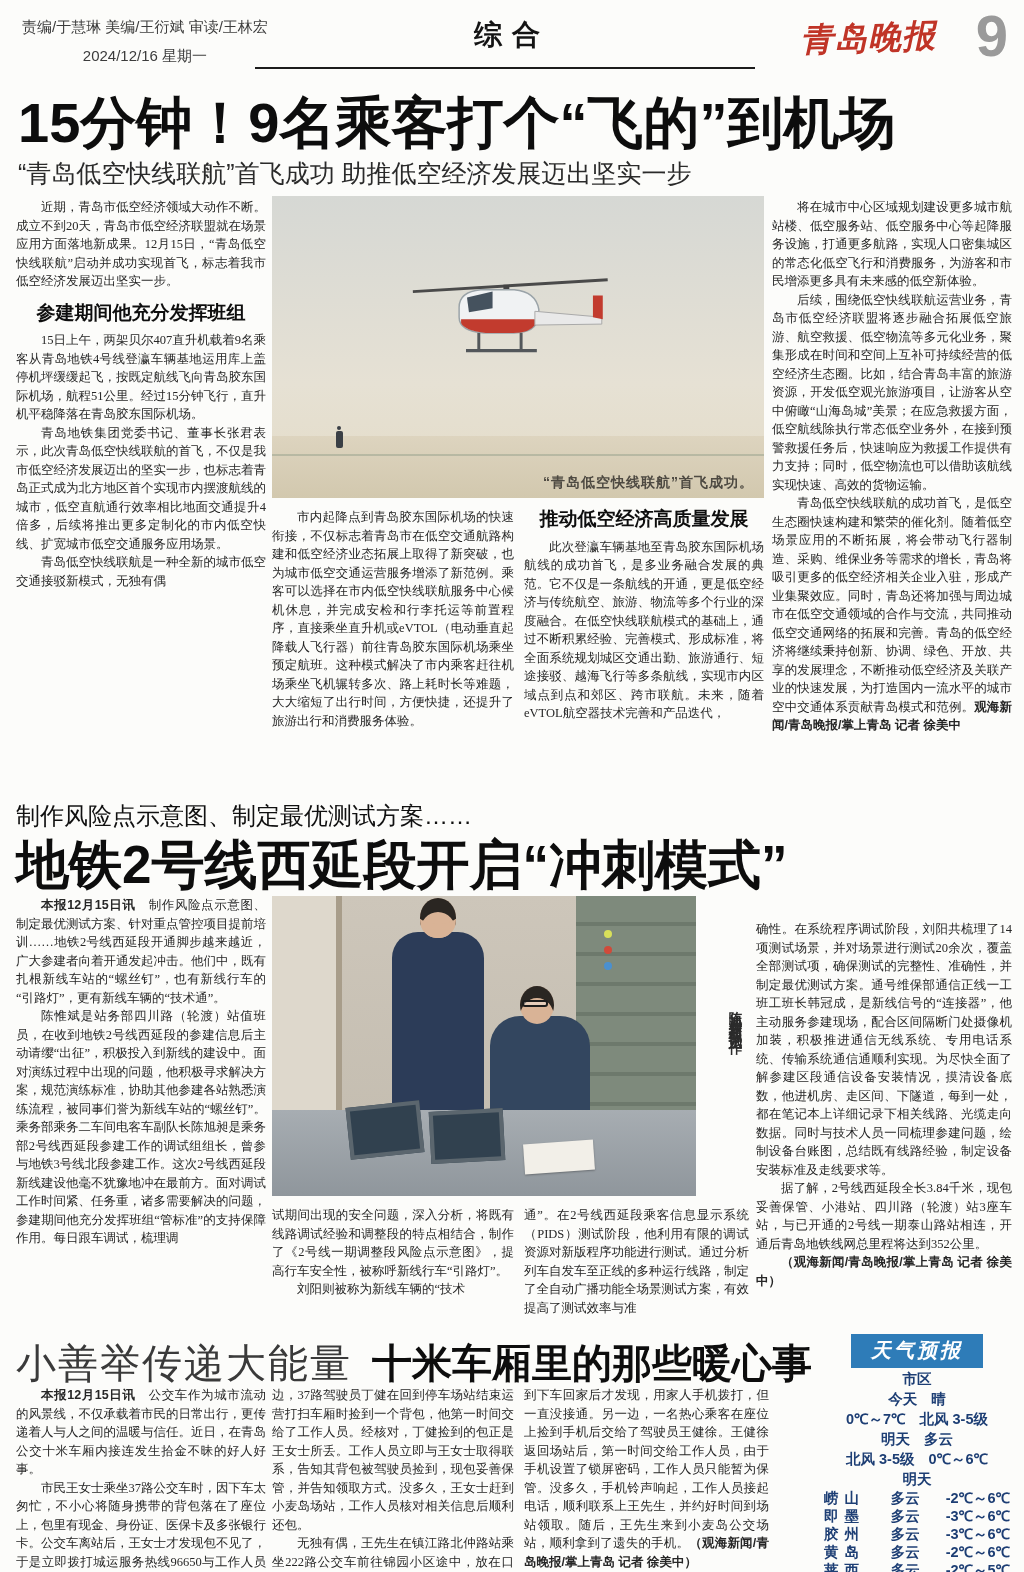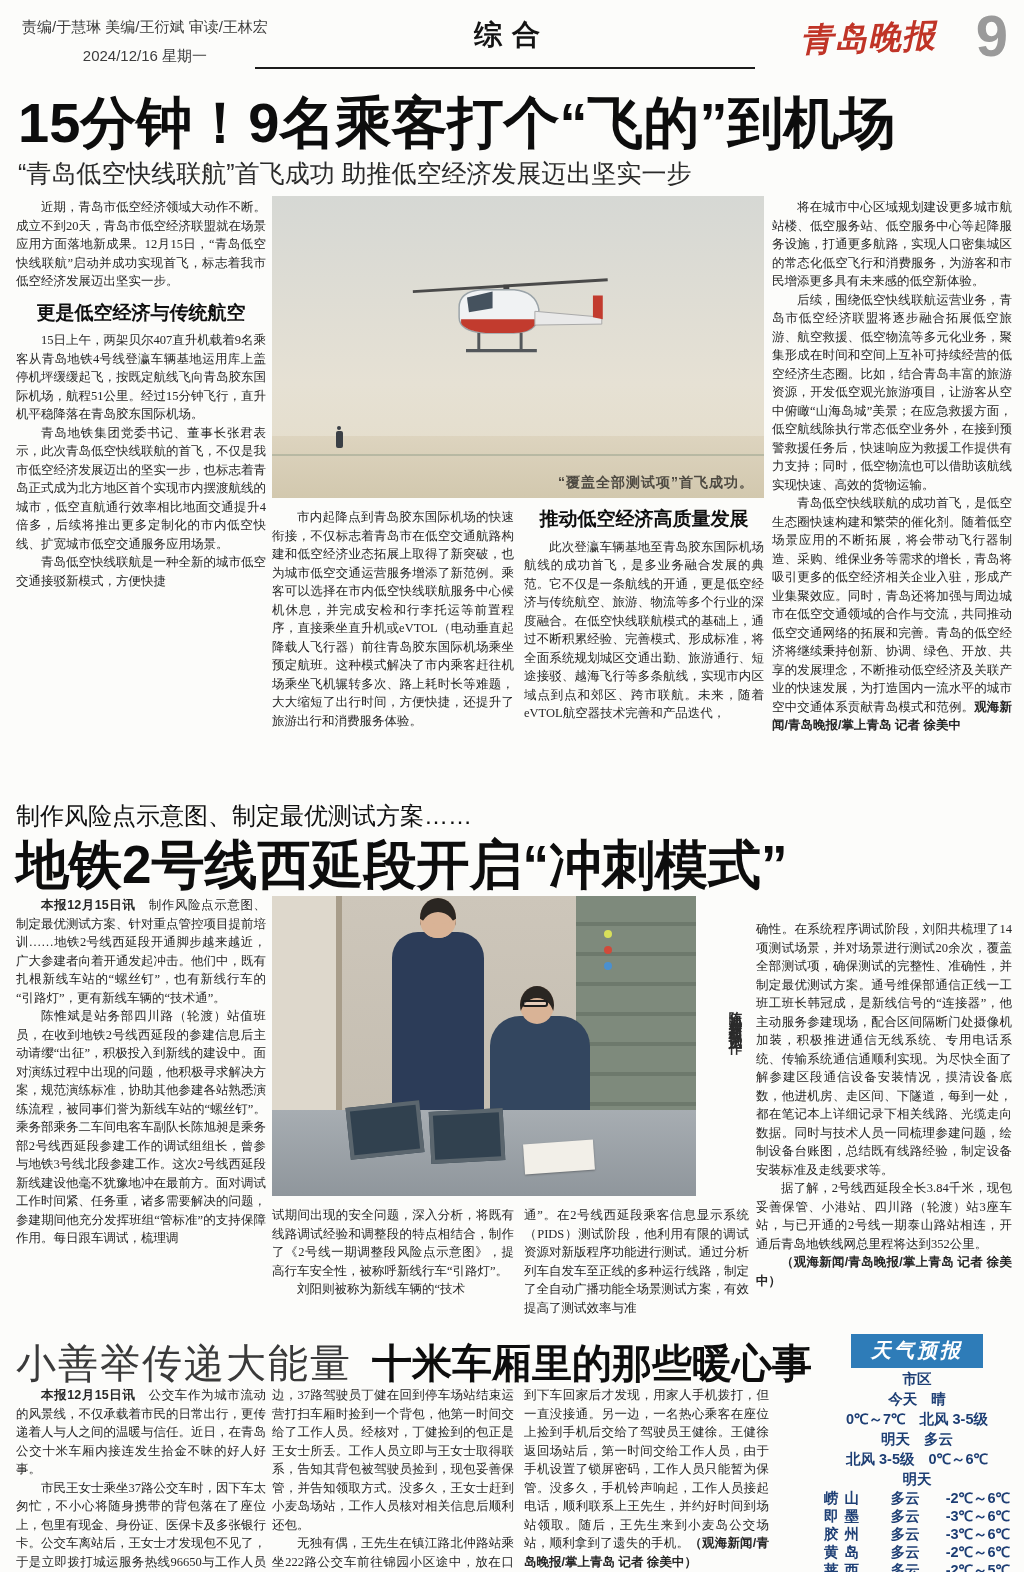--- a/index.html
+++ b/index.html
@@ -130,42 +130,42 @@
   <div class="hdr-section">综合</div>
   <div class="hdr-rule"></div>
   <div class="masthead">青岛晚报</div>
   <div class="pagenum">9</div>
 
   <div class="a1-headline">15分钟！9名乘客打个“飞的”到机场</div>
   <div class="a1-subhead">“青岛低空快线联航”首飞成功 助推低空经济发展迈出坚实一步</div>
 
   <div class="col a1-col1">
     <p>近期，青岛市低空经济领域大动作不断。成立不到20天，青岛市低空经济联盟就在场景应用方面落地新成果。12月15日，“青岛低空快线联航”启动并成功实现首飞，标志着我市低空经济发展迈出坚实一步。</p>
-    <div class="crosshead">更是低空经济与传统航空</div>
+    <div class="crosshead">参建期间他充分发挥班组</div>
     <p>15日上午，两架贝尔407直升机载着9名乘客从青岛地铁4号线登瀛车辆基地运用库上盖停机坪缓缓起飞，按既定航线飞向青岛胶东国际机场，航程51公里。经过15分钟飞行，直升机平稳降落在青岛胶东国际机场。</p>
     <p>青岛地铁集团党委书记、董事长张君表示，此次青岛低空快线联航的首飞，不仅是我市低空经济发展迈出的坚实一步，也标志着青岛正式成为北方地区首个实现市内摆渡航线的城市，低空直航通行效率相比地面交通提升4倍多，后续将推出更多定制化的市内低空快线、扩宽城市低空交通服务应用场景。</p>
-    <p>青岛低空快线联航是一种全新的城市低空交通接驳新模式，方便快捷</p>
+    <p>青岛低空快线联航是一种全新的城市低空交通接驳新模式，无独有偶</p>
   </div>
 
   <div class="photo1">
     <div class="photo1-ground"></div>
     <div class="photo1-person"></div>
     <svg class="heli" viewBox="0 0 220 110" xmlns="http://www.w3.org/2000/svg">
       <line x1="8" y1="24" x2="206" y2="12" stroke="#4a4a4a" stroke-width="3"></line>
       <rect x="100" y="17" width="6" height="12" fill="#444"></rect>
       <path d="M55 40 q0 -16 22 -18 l34 0 q22 2 25 20 l0 8 q-3 16 -25 16 l-31 0 q-25 -2 -25 -16 z" fill="#f0f2f3" stroke="#9aa3a8" stroke-width="1.5"></path>
       <path d="M57 52 l77 0 -2 6 q-5 8 -22 8 l-28 0 q-21 -2 -25 -10 z" fill="#c23b2e"></path>
       <path d="M63 30 l26 -6 0 17 -24 4 z" fill="#45525e"></path>
       <polygon points="132,44 200,50 200,57 132,58" fill="#e9e9e9" stroke="#a8a8a8"></polygon>
       <polygon points="191,28 201,28 201,52 191,50" fill="#c23b2e"></polygon>
       <line x1="62" y1="84" x2="134" y2="84" stroke="#53575b" stroke-width="3.5"></line>
       <line x1="75" y1="66" x2="75" y2="84" stroke="#53575b" stroke-width="3"></line>
       <line x1="118" y1="66" x2="118" y2="84" stroke="#53575b" stroke-width="3"></line>
     </svg>
-    <div class="photo1-caption">“覆盖全部测试项”首飞成功。</div>
+    <div class="photo1-caption">“青岛低空快线联航”首飞成功。</div>
   </div>
 
   <div class="col a1-col2">
     <p>市内起降点到青岛胶东国际机场的快速衔接，不仅标志着青岛市在低空交通航路构建和低空经济业态拓展上取得了新突破，也为城市低空交通运营服务增添了新范例。乘客可以选择在市内低空快线联航服务中心候机休息，并完成安检和行李托运等前置程序，直接乘坐直升机或eVTOL（电动垂直起降载人飞行器）前往青岛胶东国际机场乘坐预定航班。这种模式解决了市内乘客赶往机场乘坐飞机辗转多次、路上耗时长等难题，大大缩短了出行时间，方便快捷，还提升了旅游出行和消费服务体验。</p>
   </div>
 
   <div class="col a1-col3">
     <div class="crosshead" style="margin-top:2px;">推动低空经济高质量发展</div>
     <p>此次登瀛车辆基地至青岛胶东国际机场航线的成功首飞，是多业务融合发展的典范。它不仅是一条航线的开通，更是低空经济与传统航空、旅游、物流等多个行业的深度融合。在低空快线联航模式的基础上，通过不断积累经验、完善模式、形成标准，将全面系统规划城区交通出勤、旅游通行、短途接驳、越海飞行等多条航线，实现市内区域点到点和郊区、跨市联航。未来，随着eVTOL航空器技术完善和产品迭代，</p>
   </div>

